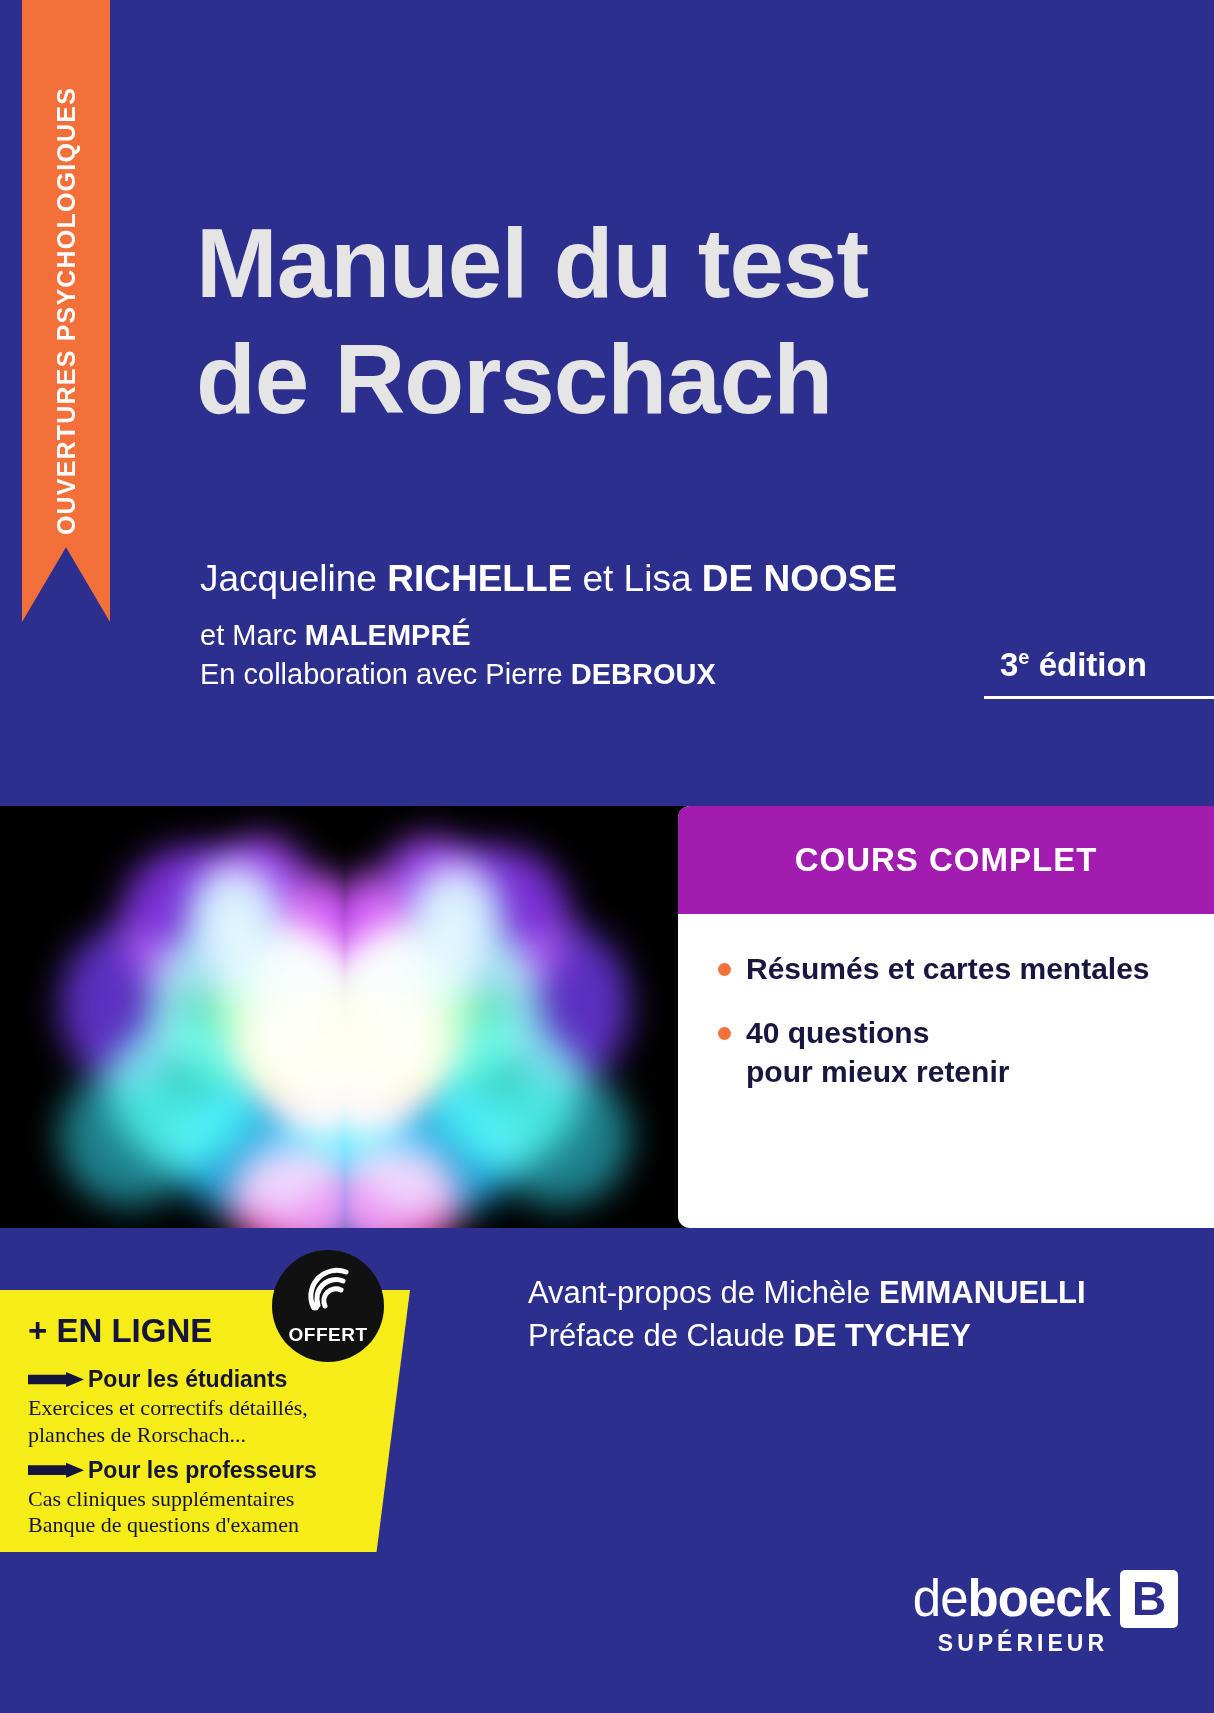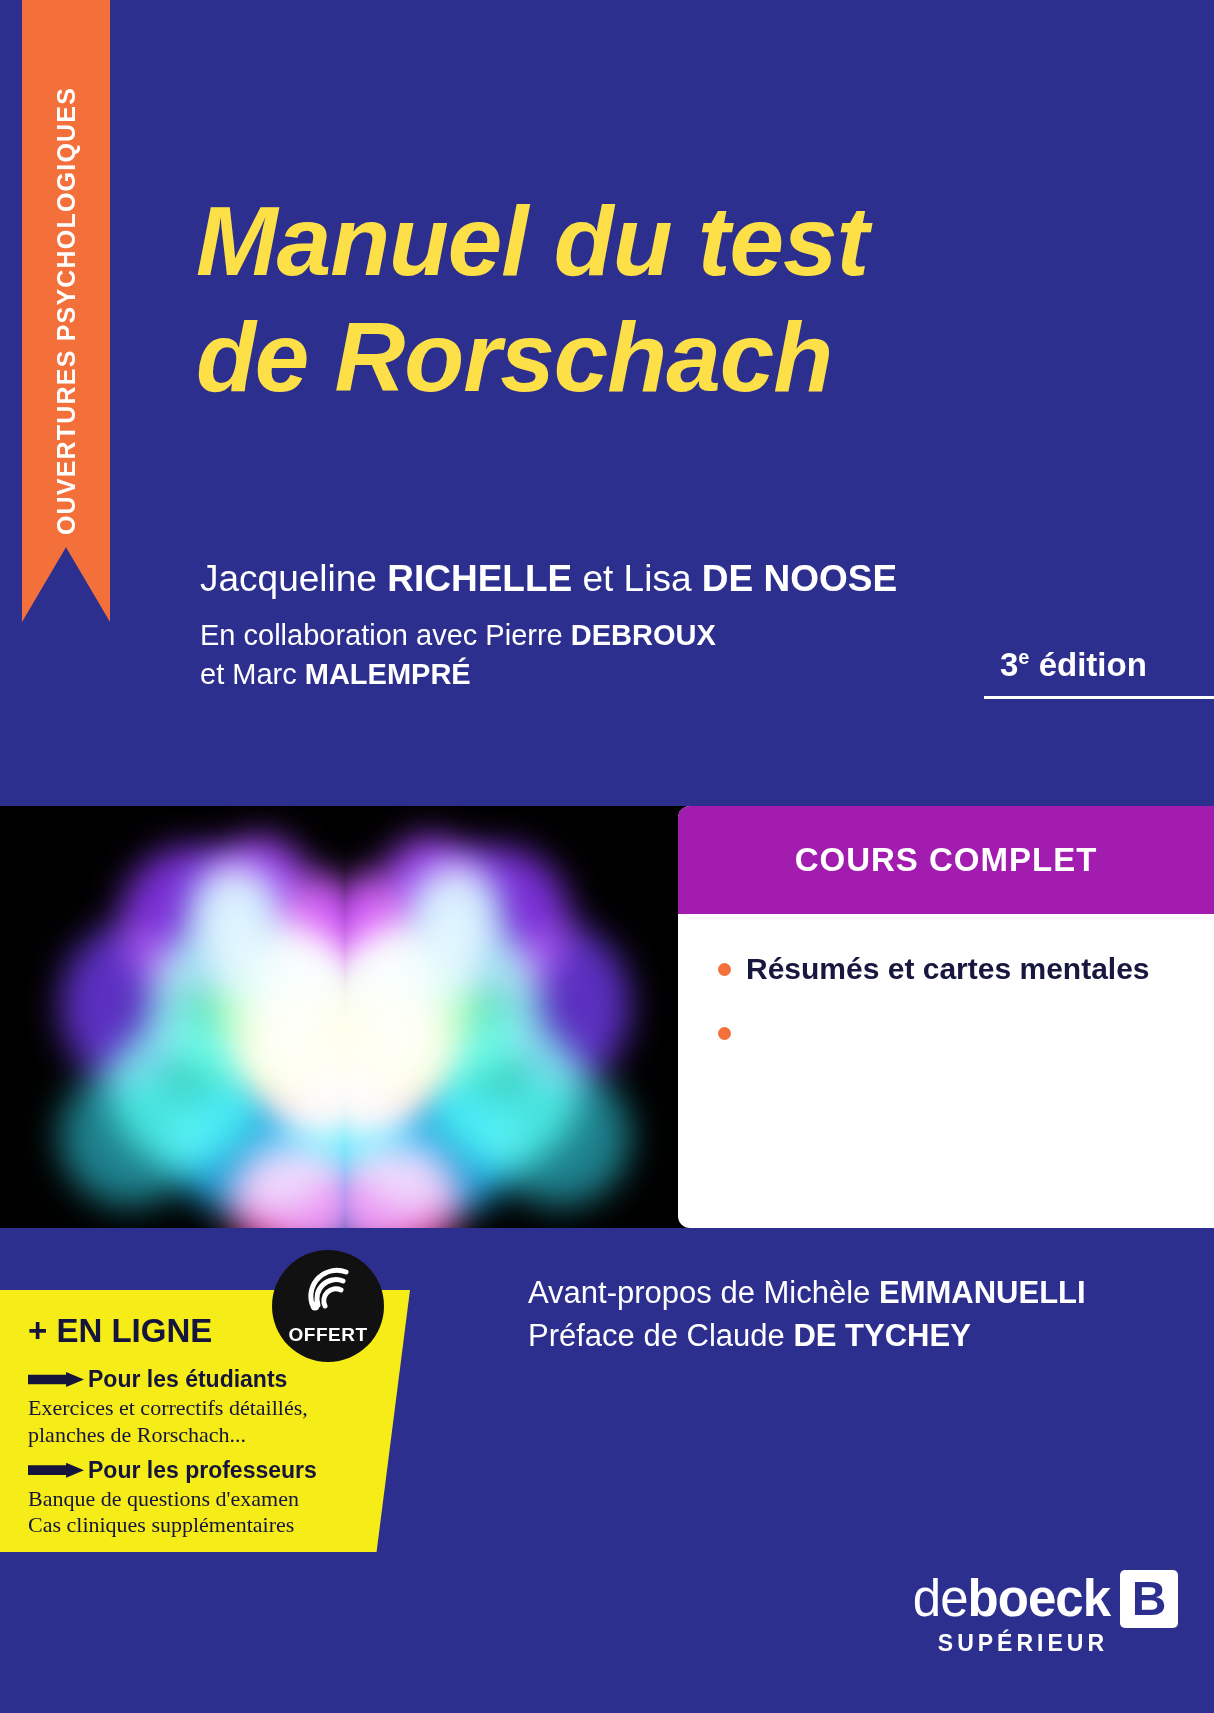--- a/index.html
+++ b/index.html
@@ -37,28 +37,27 @@
     color: #ffffff;
     font-weight: bold;
     font-size: 25px;
     letter-spacing: 1.2px;
   }
 
   
   .title {
     position: absolute;
     left: 196px;
-    top: 184px;
+    top: 206px;
     width: 900px;
-    color: #fde047;
+    color: #e5e5e5;
     font-size: 98px;
     font-weight: bold;
     line-height: 1.18;
     letter-spacing: -1px;
-    font-style: italic;
   }
   .title .line2 { display: block; }
 
   
   .authors {
     position: absolute;
     left: 200px;
     top: 556px;
     width: 880px;
     color: #ffffff;
@@ -309,22 +308,22 @@
   <div class="title">
     <span>Manuel du test</span>
     <span class="line2">de Rorschach</span>
   </div>
 
   <div class="authors">
     <div class="main-authors">
       Jacqueline <b>RICHELLE</b> et Lisa <b>DE NOOSE</b>
     </div>
     <div class="collab">
+      <div>et Marc <b>MALEMPRÉ</b></div>
       <div>En collaboration avec Pierre <b>DEBROUX</b></div>
-      <div>et Marc <b>MALEMPRÉ</b></div>
     </div>
   </div>
 
   <div class="edition">
     <span>3</span><sup>e</sup>
     <span>édition</span>
   </div>
 
   <div class="art-band">
     <div class="blot-wrap">
@@ -369,20 +368,22 @@
 
   <div class="cours-panel">
     <div class="cours-header">COURS COMPLET</div>
     <ul class="cours-list">
       <li>
         <span class="dot"></span>
         <span>Résumés et cartes mentales</span>
       </li>
       <li>
         <span class="dot"></span>
+        <span style="white-space: pre-line;">40 questions
+pour mieux retenir</span>
       </li>
     </ul>
   </div>
 
   <div class="preface">
     <div>Avant-propos de Michèle <b>EMMANUELLI</b></div>
     <div>Préface de Claude <b>DE TYCHEY</b></div>
   </div>
 
   <div class="online-box">
@@ -393,22 +394,22 @@
     </div>
     <div class="online-txt">
       <div>Exercices et correctifs détaillés,</div>
       <div>planches de Rorschach...</div>
     </div>
     <div class="arrow-row">
       <span class="arrow"></span>
       <span class="lbl">Pour les professeurs</span>
     </div>
     <div class="online-txt">
+      <div>Cas cliniques supplémentaires</div>
       <div>Banque de questions d'examen</div>
-      <div>Cas cliniques supplémentaires</div>
     </div>
   </div>
 
   <div class="offert">
     <span class="wifi">
       <svg width="52" height="46" viewBox="0 0 52 46">
         <g fill="none" stroke="#ffffff" stroke-width="5" stroke-linecap="round">
           <path d="M10 38 A26 26 0 0 1 44 6"></path>
           <path d="M16 39 A19 19 0 0 1 41 15"></path>
           <path d="M23 40 A12 12 0 0 1 39 24"></path>

